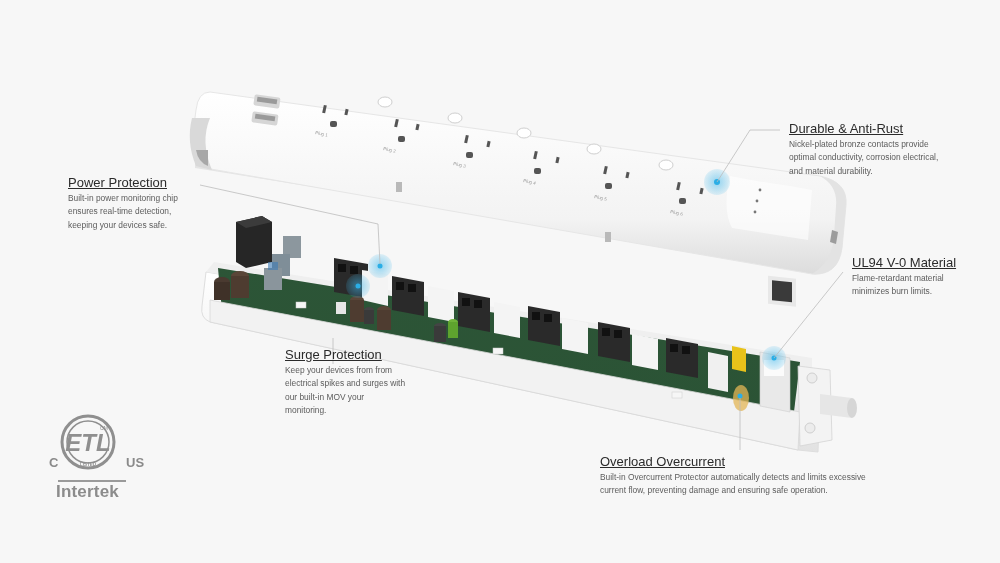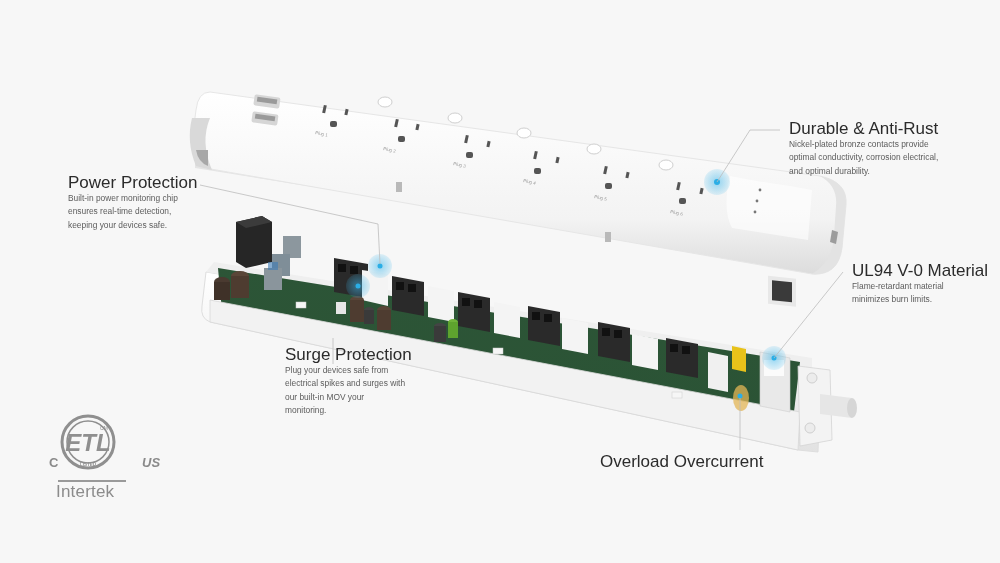--- a/index.html
+++ b/index.html
@@ -8,50 +8,51 @@
       background: #f7f7f7;
       font-family: "Liberation Sans", "DejaVu Sans", sans-serif;
       position: relative;
       color: #333;
     }
     .stage { position: absolute; left: 0; top: 0; width: 1000px; height: 563px; }
     .stage svg.art { position: absolute; left: 0; top: 0; width: 1000px; height: 563px; }
 
     .callout { position: absolute; }
     .callout .title {
-      font-size: 17px;
+      font-size: 13px;
       color: #2b2b2b;
       line-height: 14px;
       margin-bottom: 2px;
       white-space: nowrap;
+      text-decoration: underline;
     }
     .callout .desc {
       font-size: 8.4px;
       color: #5c5c5c;
       line-height: 13.4px;
     }
     .desc span { display: block; white-space: nowrap; }
 
     #c-power { left: 68px; top: 176px; }
     #c-durable { left: 789px; top: 122px; }
-    #c-ul94 { left: 852px; top: 264px; }
+    #c-ul94 { left: 852px; top: 256px; }
     #c-surge { left: 285px; top: 348px; }
     #c-overload { left: 600px; top: 455px; }
 
     .cert {
       position: absolute; left: 44px; top: 408px; width: 110px; height: 96px;
     }
     .cert svg { position: absolute; left: 0; top: 0; }
     .cert .c-letter, .cert .us-letter {
       position: absolute; top: 47px; font-size: 13px; font-weight: bold; color: #8a8a8a;
     }
     .cert .c-letter { left: 5px; }
-    .cert .us-letter { left: 98px; font-style: italic; }
+    .cert .us-letter { left: 82px; }
     .cert .intertek {
-      position: absolute; left: 12px; top: 74px; font-size: 17px; font-weight: normal; color: #8c8c8c; letter-spacing: 0.2px;
+      position: absolute; left: 12px; top: 74px; font-size: 17px; font-weight: bold; color: #8c8c8c; letter-spacing: 0.2px;
     }
     .cert .rule {
       position: absolute; left: 14px; top: 72px; width: 68px; height: 1.5px; background: #9a9a9a;
     }
   </style>
 </head>
 <body>
 
 <div class="stage">
 
@@ -263,44 +264,48 @@
       <span>ensures real-time detection,</span>
       <span>keeping your devices safe.</span>
     </div>
   </div>
 
   <div class="callout" id="c-durable">
     <div class="title">Durable &amp; Anti-Rust</div>
     <div class="desc">
       <span>Nickel-plated bronze contacts provide</span>
       <span>optimal conductivity, corrosion electrical,</span>
-      <span>and optimal durability.</span>
+      <span>and material durability.</span>
     </div>
   </div>
 
   <div class="callout" id="c-ul94">
     <div class="title">UL94 V-0 Material</div>
     <div class="desc">
       <span>Flame-retardant material</span>
       <span>minimizes burn limits.</span>
     </div>
   </div>
 
   <div class="callout" id="c-surge">
     <div class="title">Surge Protection</div>
     <div class="desc">
-      <span>Plug your devices safe from</span>
+      <span>Keep your devices from from</span>
       <span>electrical spikes and surges with</span>
       <span>our built-in MOV your</span>
       <span>monitoring.</span>
     </div>
   </div>
 
   <div class="callout" id="c-overload">
     <div class="title">Overload Overcurrent</div>
+    <div class="desc">
+      <span>Built-in Overcurrent Protector automatically detects and limits excessive</span>
+      <span>current flow, preventing damage and ensuring safe operation.</span>
+    </div>
   </div>
 
   <div class="cert">
     <svg width="110" height="96" viewBox="0 0 110 96">
       <circle cx="44" cy="34" r="26" fill="none" stroke="#8f8f8f" stroke-width="3"></circle>
       <circle cx="44" cy="34" r="21" fill="none" stroke="#8f8f8f" stroke-width="1.5"></circle>
       <text x="44" y="43" text-anchor="middle" font-family="Liberation Sans, sans-serif" font-weight="bold" font-size="24" fill="#8f8f8f" font-style="italic">ETL</text>
       <text x="60" y="22" text-anchor="middle" font-family="Liberation Sans, sans-serif" font-size="5" fill="#8f8f8f">CM</text>
       <text x="44" y="58" text-anchor="middle" font-family="Liberation Sans, sans-serif" font-size="4.5" fill="#8f8f8f" font-weight="bold">LISTED</text>
     </svg>

